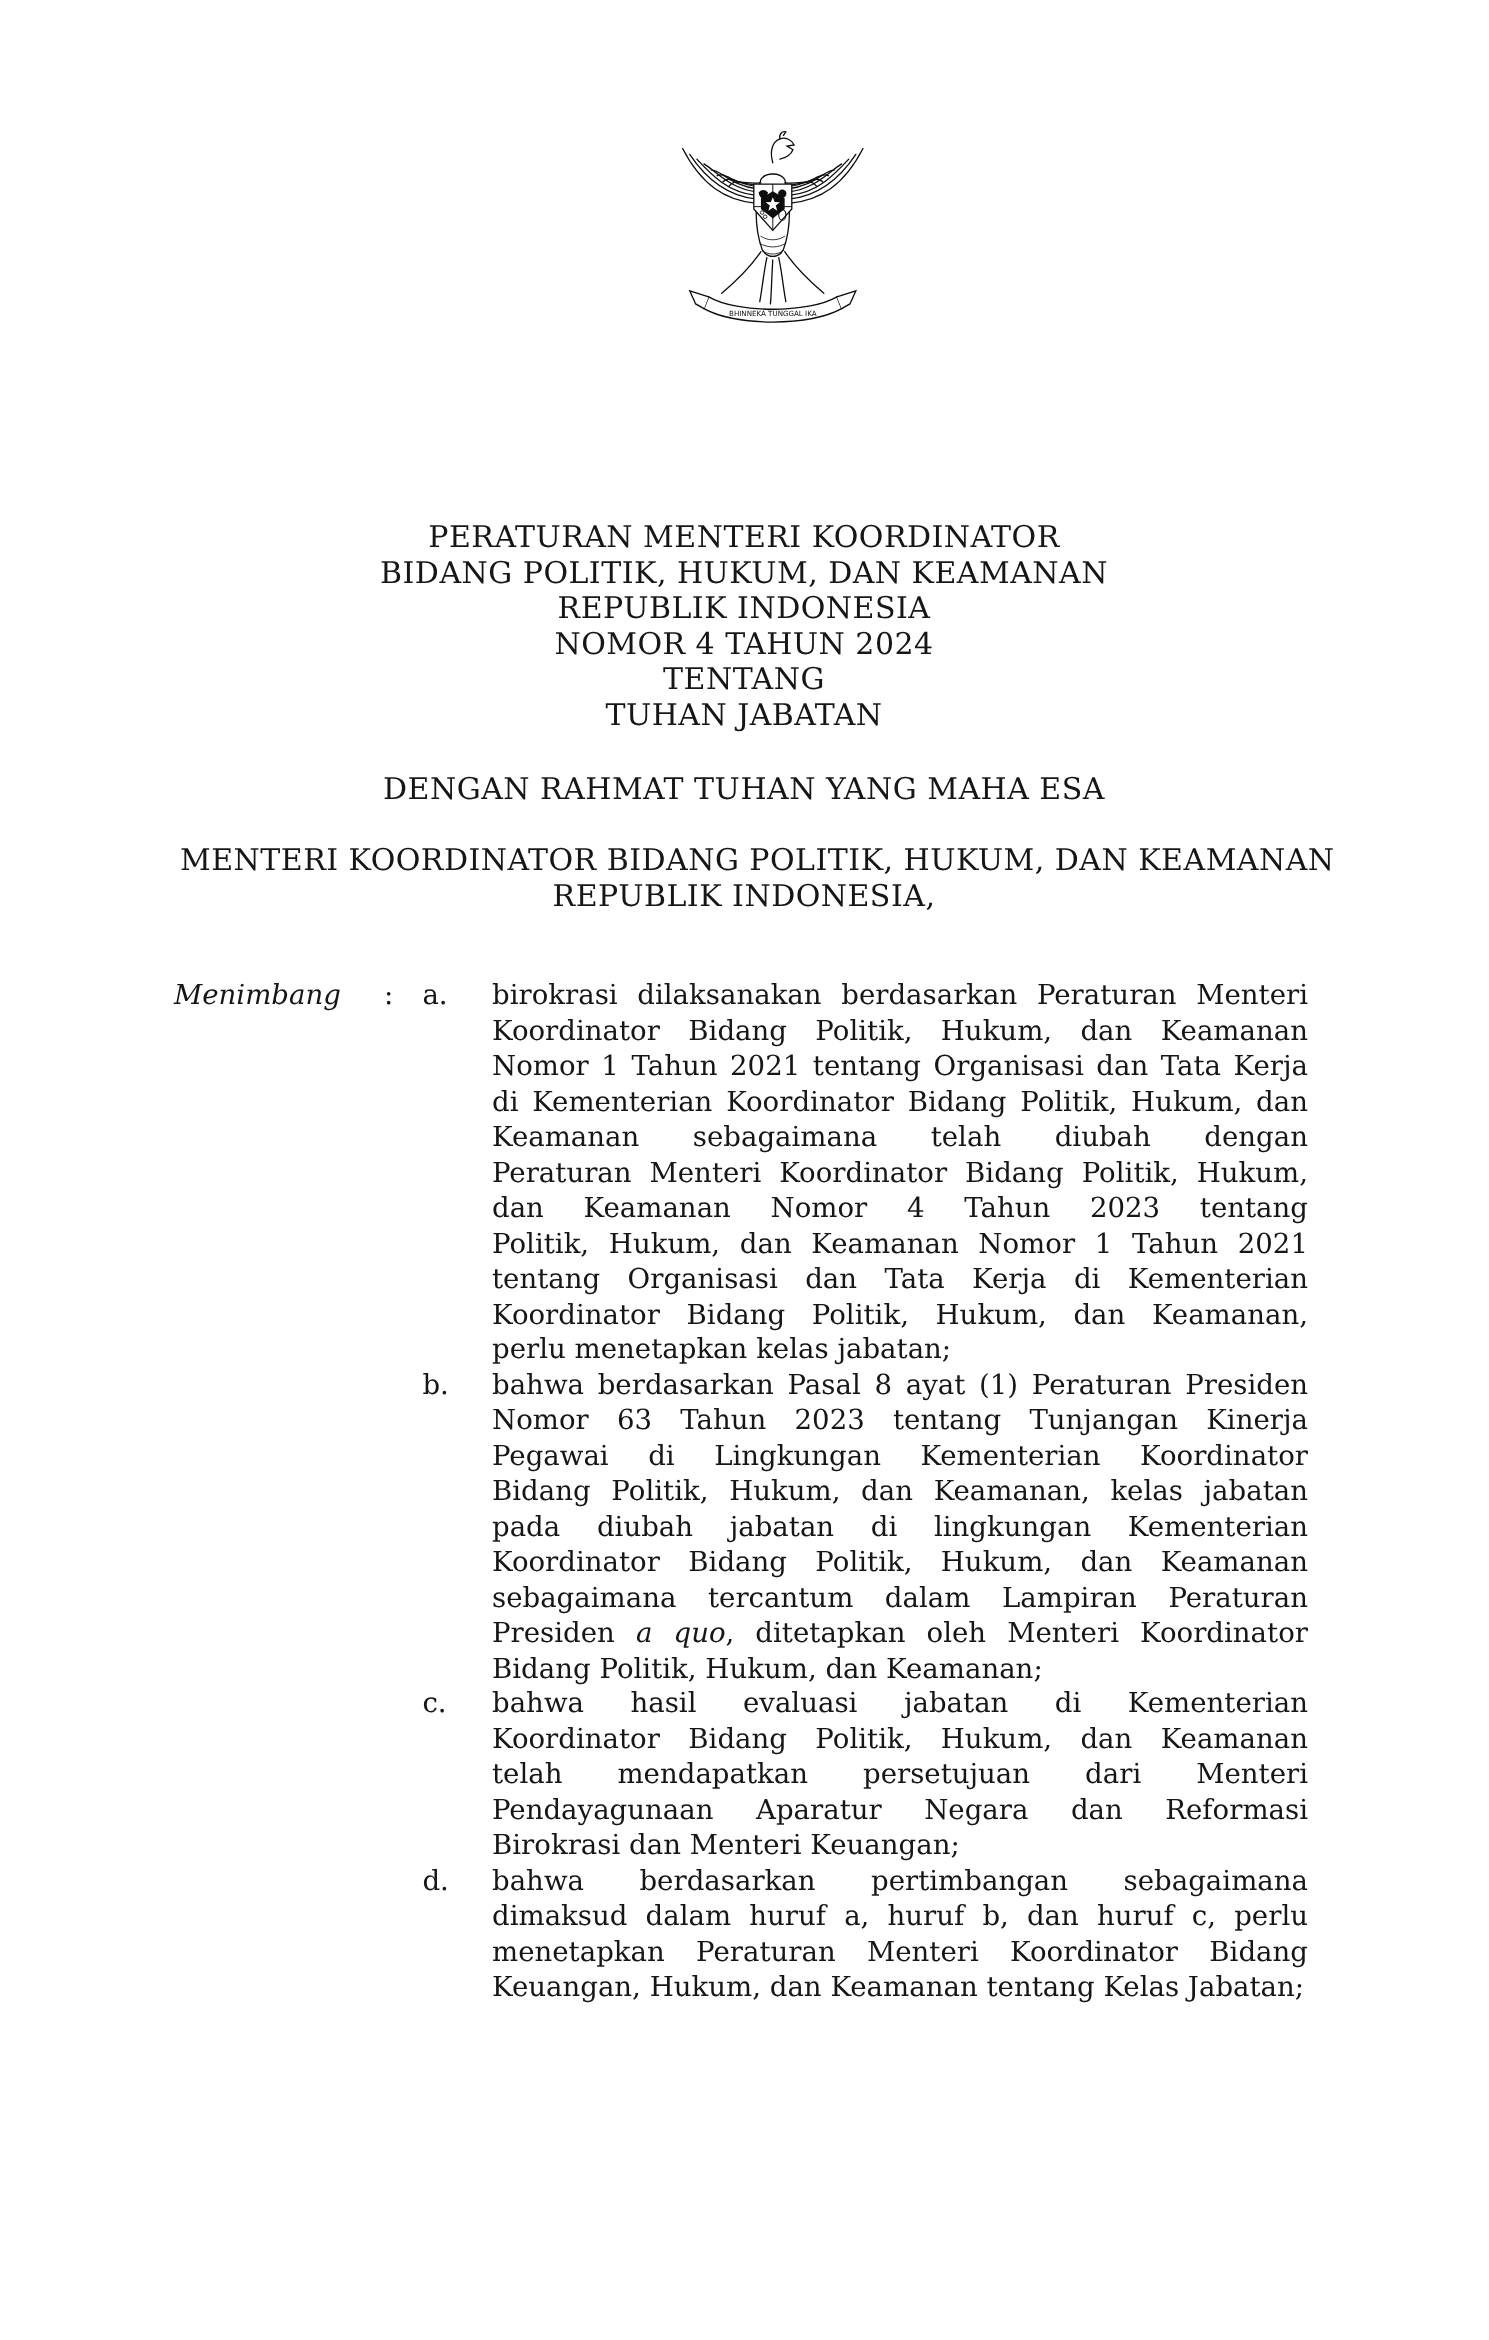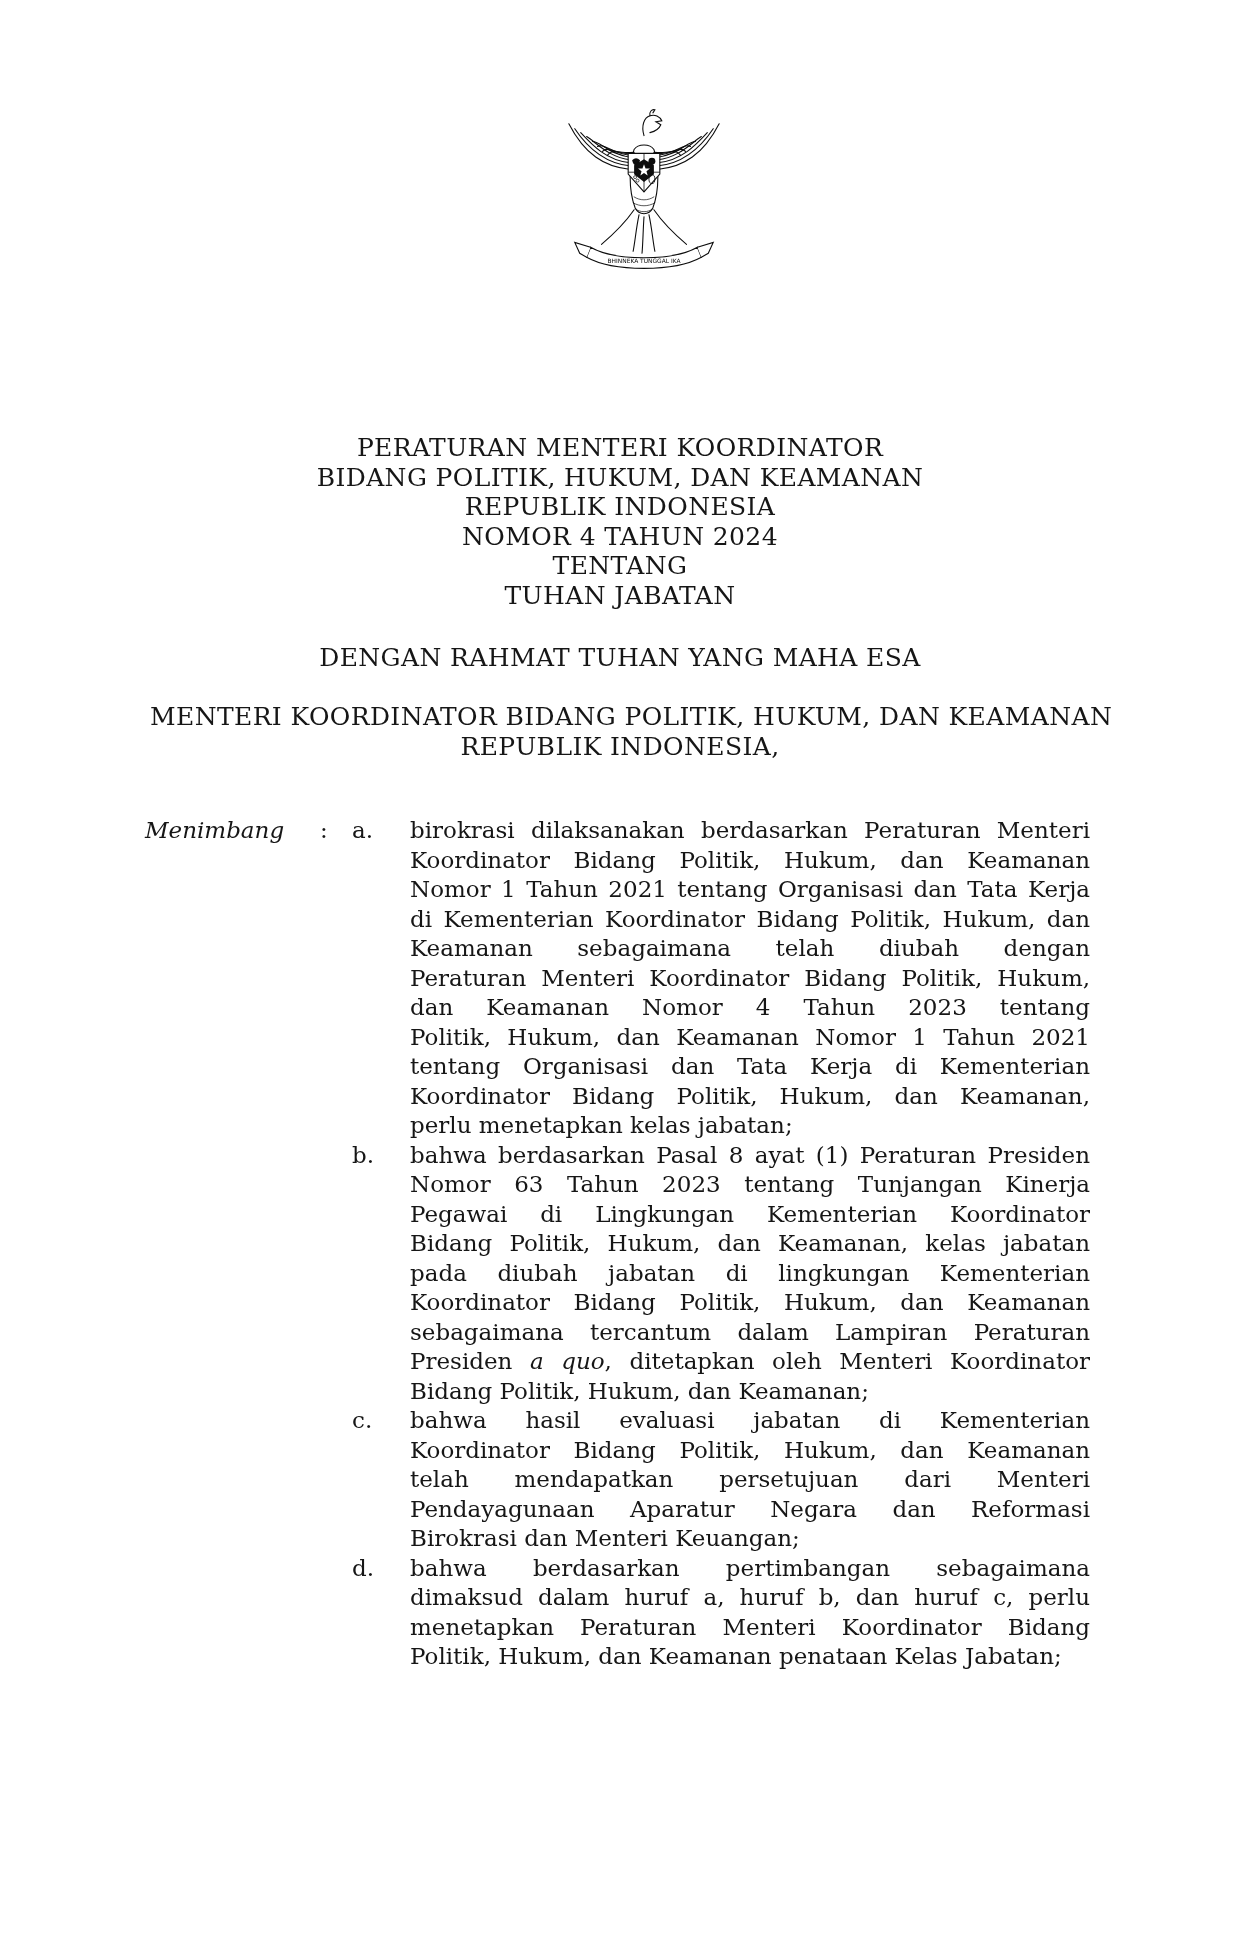--- a/index.html
+++ b/index.html
@@ -199,21 +199,21 @@
             <div class="jline">Pendayagunaan Aparatur Negara dan Reformasi</div>
             <div class="jline">Birokrasi dan Menteri Keuangan;</div>
           </div>
       </div>
       <div class="c-item">
         <div class="c-marker">d.</div>
         <div class="c-text">
             <div class="jline">bahwa berdasarkan pertimbangan sebagaimana</div>
             <div class="jline">dimaksud dalam huruf a, huruf b, dan huruf c, perlu</div>
             <div class="jline">menetapkan Peraturan Menteri Koordinator Bidang</div>
-            <div class="jline">Politik, Hukum, dan Keamanan penataan Kelas Jabatan;</div>
+            <div class="jline">Keuangan, Hukum, dan Keamanan tentang Kelas Jabatan;</div>
           </div>
       </div>
     </div>
   </div>
 
   <div class="footer-url">www.peraturan.go.id</div>
 
 </div>
 
 </body></html>

